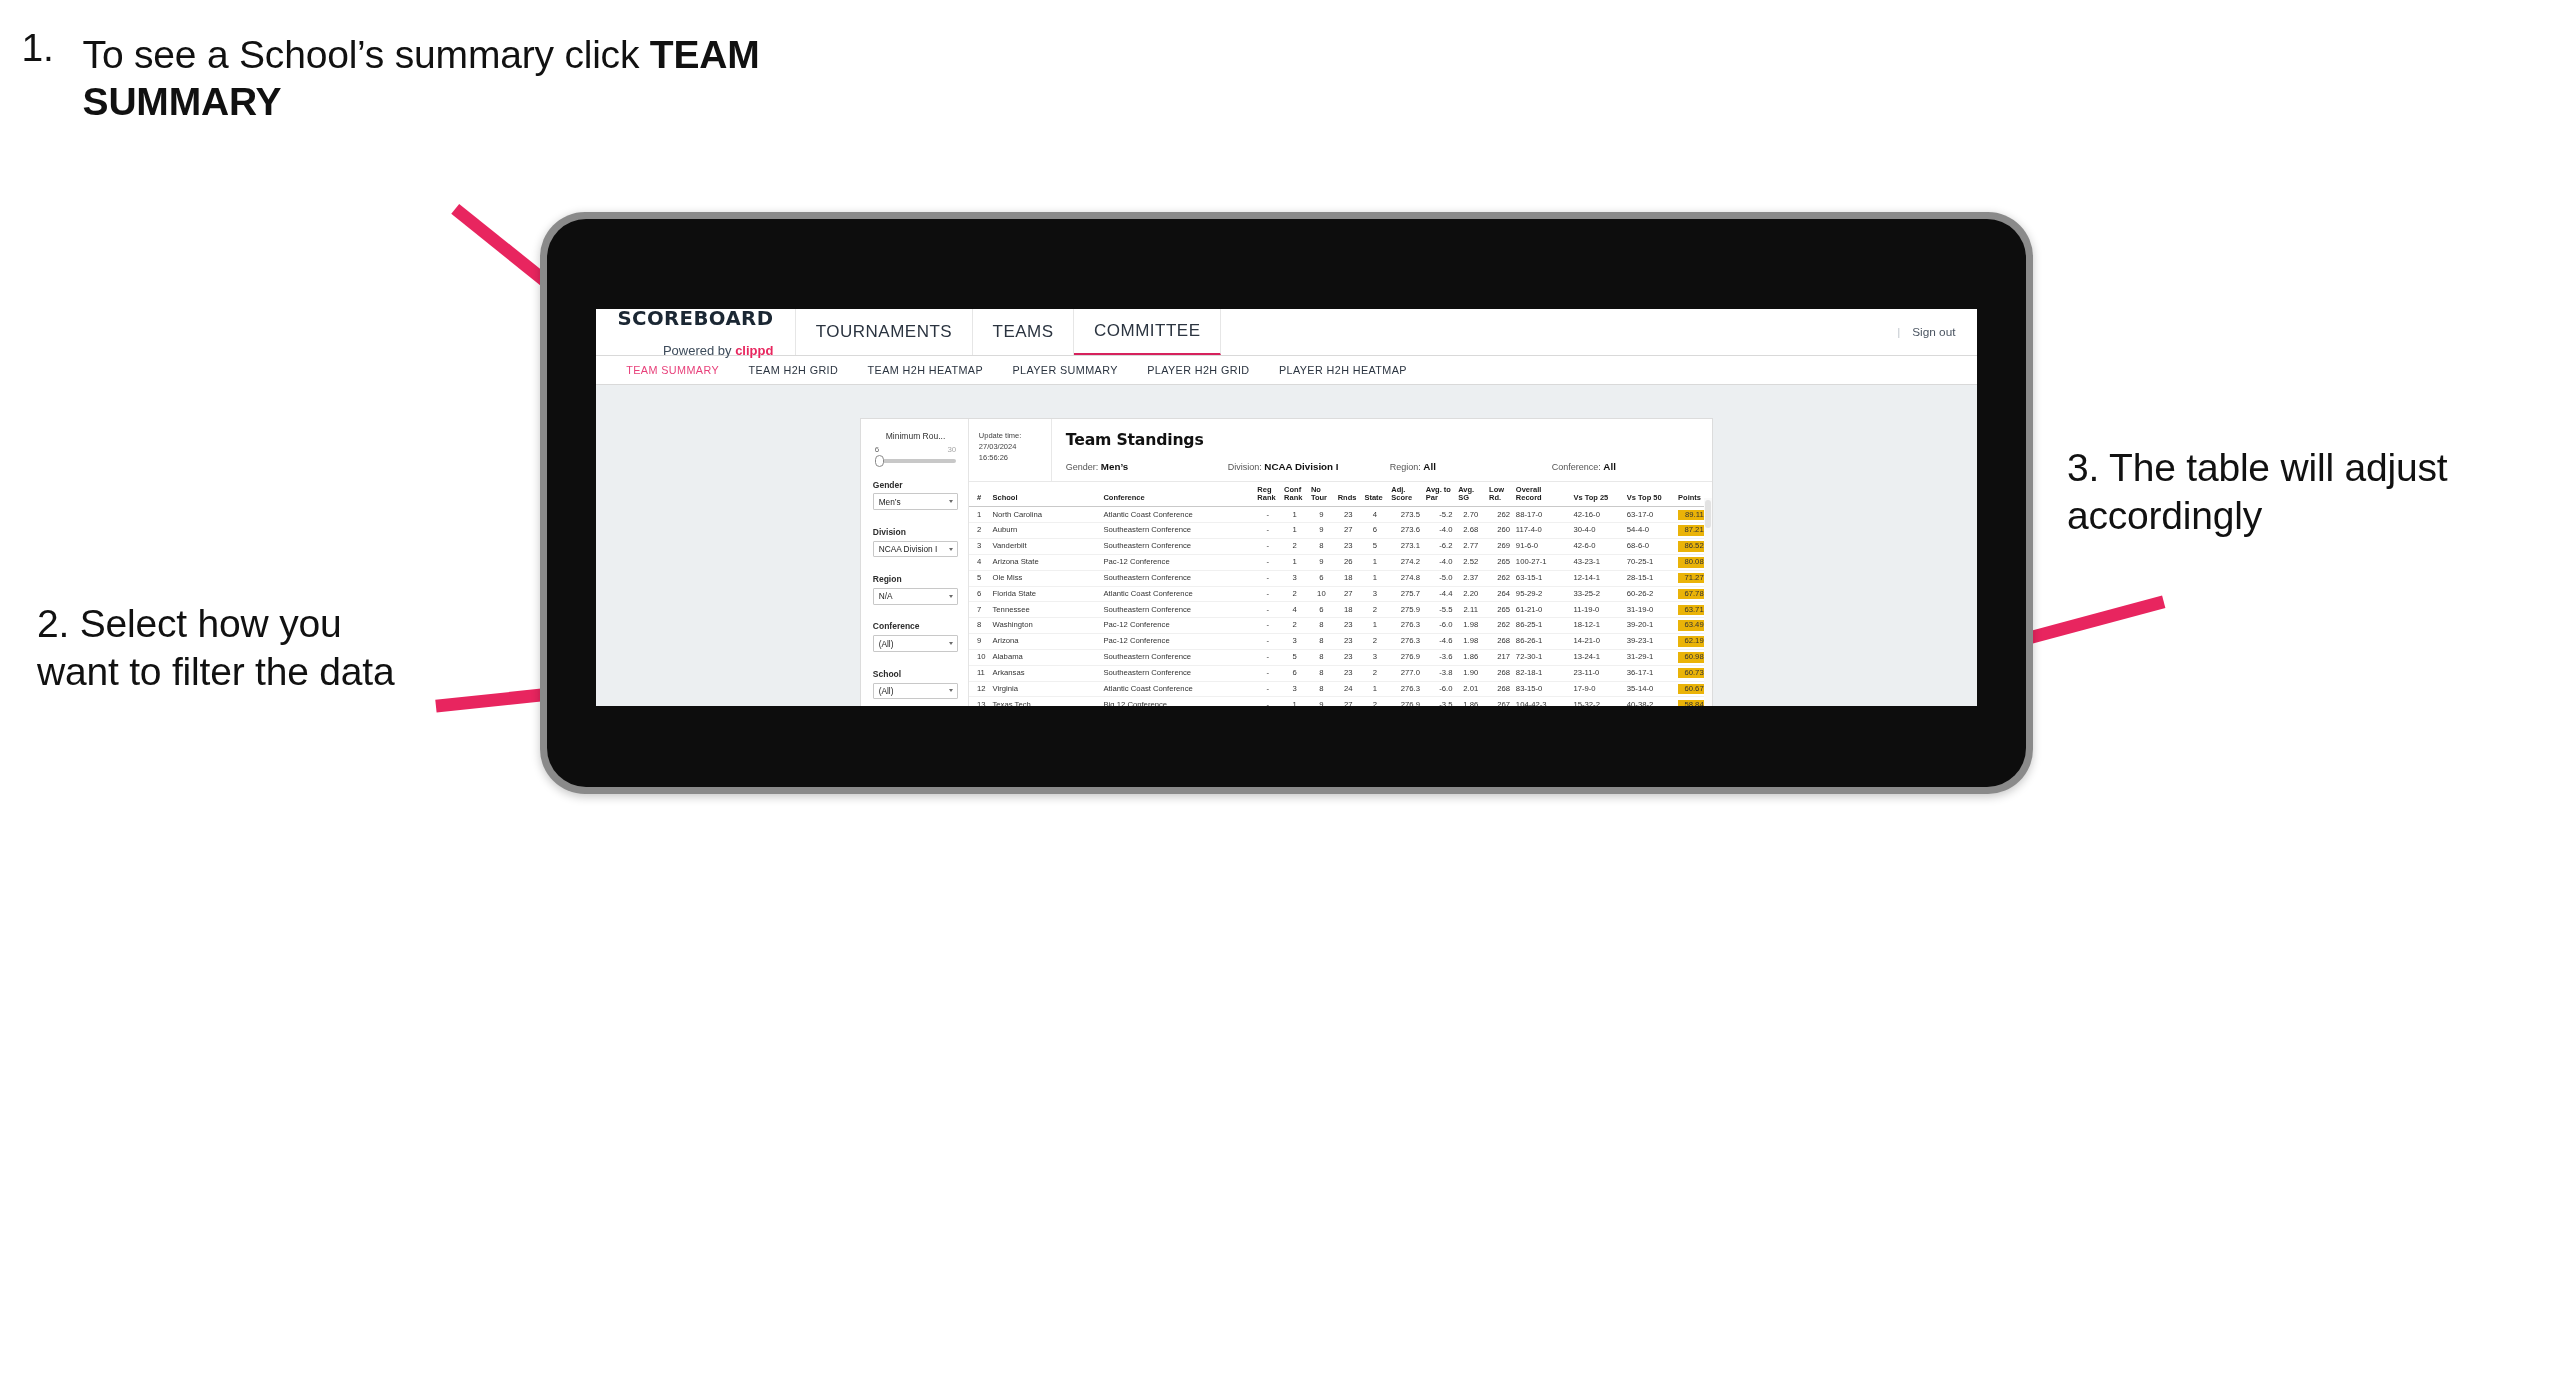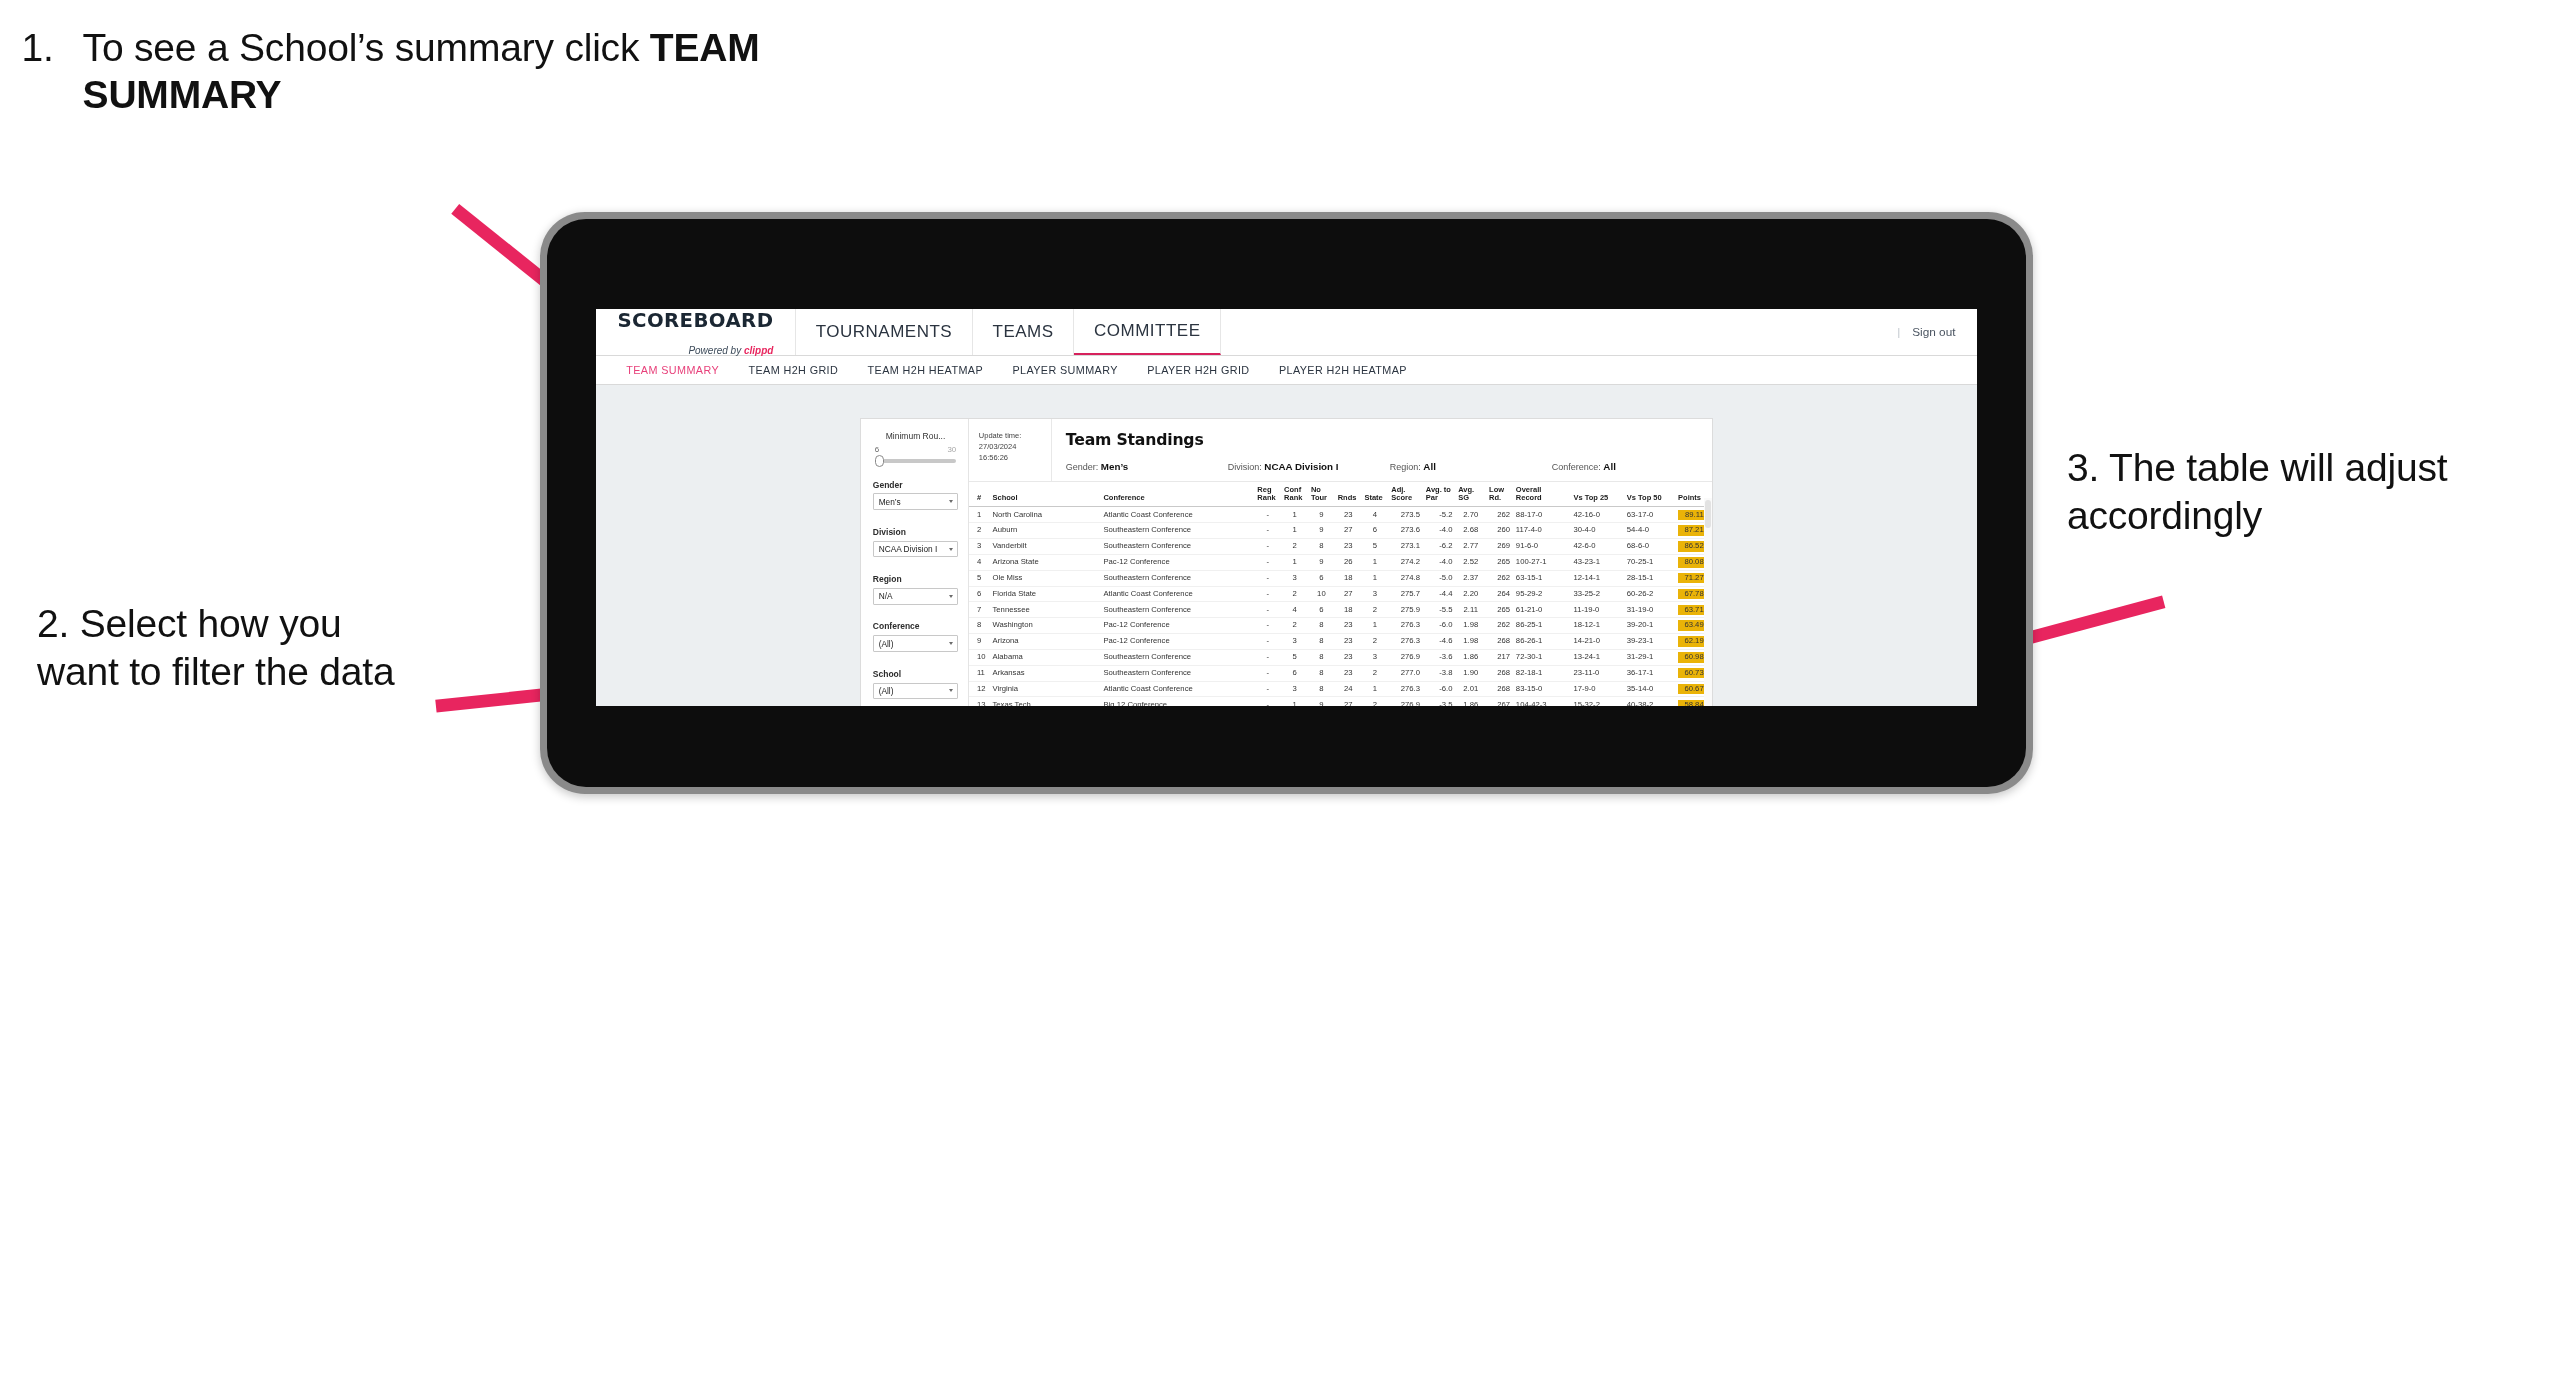--- a/index.html
+++ b/index.html
@@ -9,21 +9,21 @@
     font-family: "Liberation Sans", sans-serif;
     overflow: hidden;
   }
   #stage { position: relative; width: 2576px; height: 1386px; background: #fff; }
 
   
   .annot { position: absolute; color: #111; font-size: 39px; line-height: 1.22; letter-spacing: -0.2px; }
   .annot b { font-weight: 700; }
   #annot-1 { left: 21.6px; top: 23.6px; width: 816px; }
   #annot-1 .num { position: absolute; left: 0; top: 0; }
-  #annot-1 .body { margin-left: 61px; }
+  #annot-1 .body { margin-left: 61px; margin-top: 7px; }
   #annot-2 { left: 37px; top: 600px; width: 393px; }
   #annot-3 { left: 2067px; top: 444px; width: 511px; }
 
   
   .arrow { position: absolute; pointer-events: none; }
 
   
   #tablet {
     position: absolute; left: 540px; top: 212px;
     width: 1493px; height: 582px;
@@ -47,21 +47,21 @@
 
   
   .app-header {
     height: 47px; background: #fff; display: flex; align-items: stretch;
     border-bottom: 1px solid #d9d9d9;
   }
   .brand { padding: 3.9px 21.6px 0 21.6px; display: flex; flex-direction: column; justify-content: center;
            border-right: 1px solid #e6e6e6; min-width: 145px; text-align: right; }
   .brand-name { font-size: 19.7px; font-weight: 700; letter-spacing: 0.4px; color: #1b2733;
                 font-family: "DejaVu Sans", sans-serif; line-height: 1; }
-  .brand-sub { font-size: 10px; color: #3d4b5a; margin-top: 14px; font-style: italic; }
+  .brand-sub { font-size: 13px; color: #3d4b5a; margin-top: 14px; }
   .brand-sub .clippd { color: #e8275f; font-weight: 700; }
   .topnav { display: flex; align-items: stretch; }
   .topnav-item {
     display: flex; align-items: center; padding: 0 19.7px;
     font-size: 17px; color: #2b3440; letter-spacing: 0.5px;
     border-right: 1px solid #e6e6e6; cursor: pointer;
   }
   .topnav-item.active { border-bottom: 2.9px solid #d6215c; }
   .topnav-right { margin-left: auto; display: flex; align-items: center; gap: 11.8px;
                   padding-right: 21.6px; font-size: 11.8px; color: #4a5461; }

